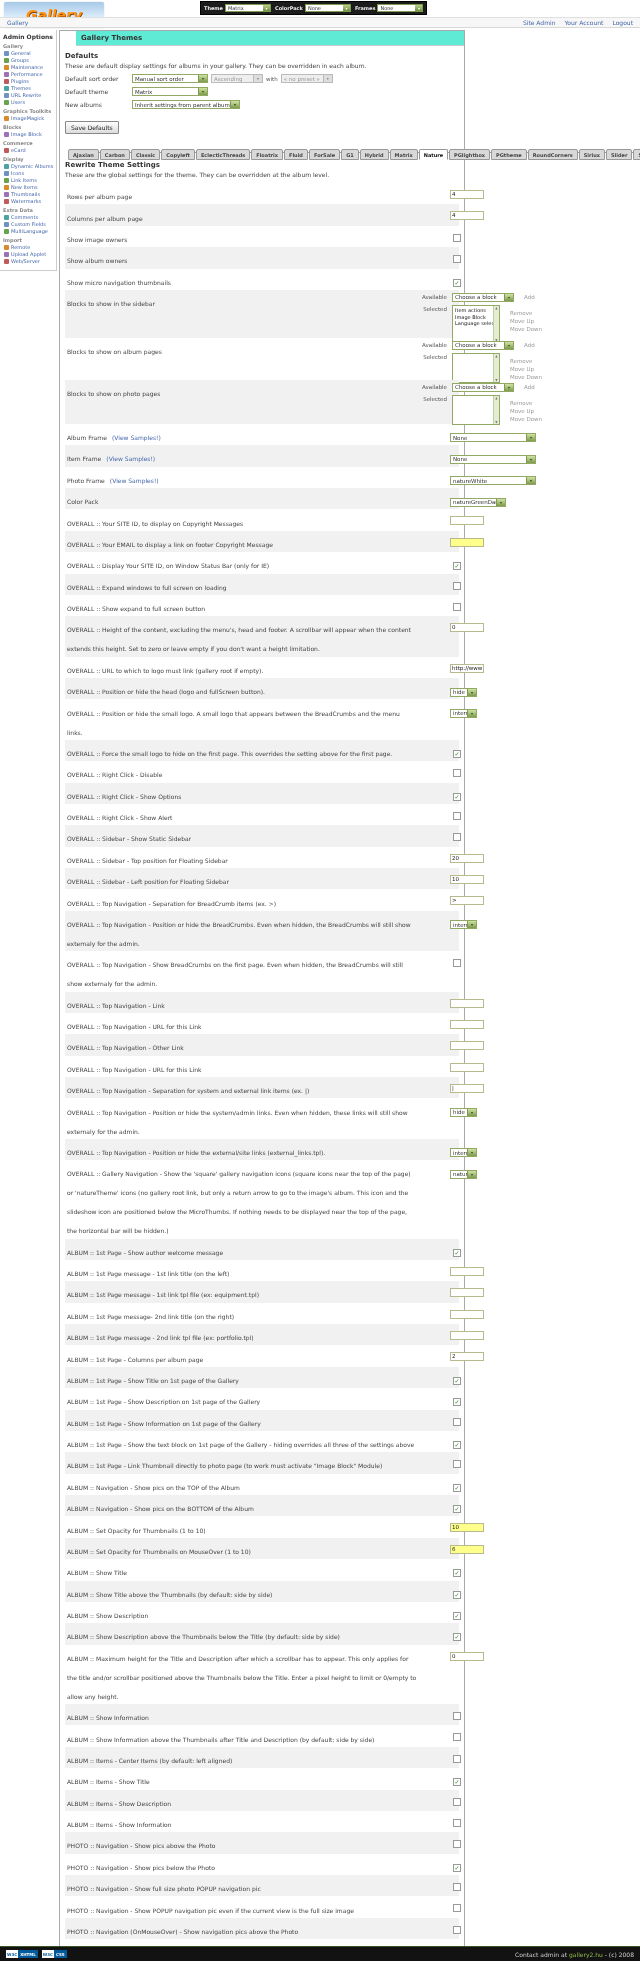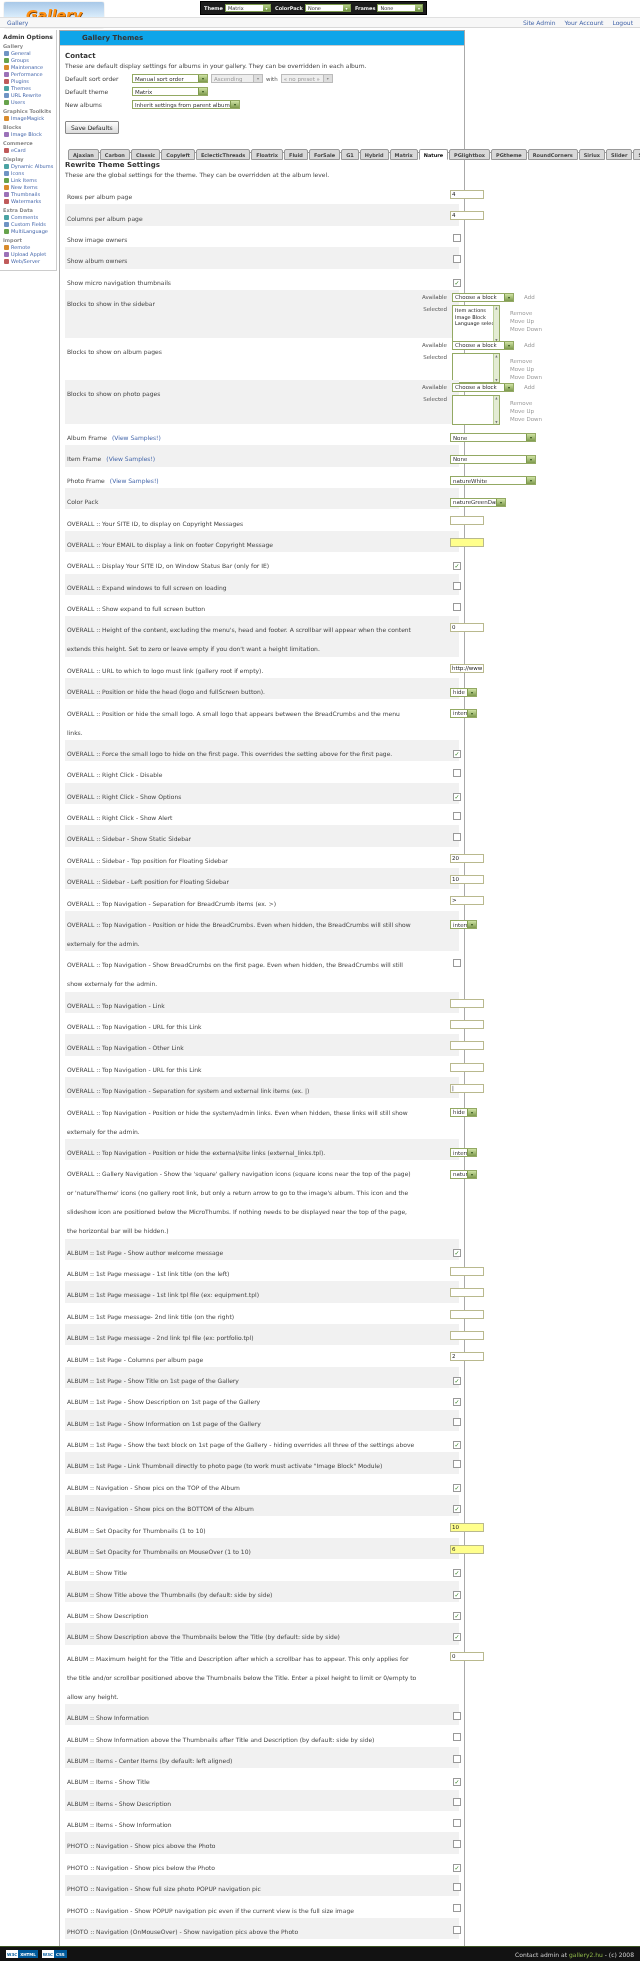--- a/index.html
+++ b/index.html
@@ -34,21 +34,21 @@
   .sidebar{position:absolute;left:0;top:30px;width:57px;border-right:1px solid #ccc;border-bottom:1px solid #ccc;
         background:#fff;padding:2px 1px 5px 3px;box-sizing:border-box;}
   .sb-title{font-size:6px;font-weight:bold;color:#333;margin:1px 0 2px;}
   .sgtitle{font-size:5px;font-weight:bold;color:#888;margin:3px 0 1px;}
   .sitem{display:flex;align-items:center;gap:2px;margin:0 0 1px 1px;cursor:pointer;}
   .sicon{width:5px;height:5px;border-radius:1px;flex:none;}
   .slabel{font-size:5px;color:#4466aa;white-space:nowrap;}
 
   
   .main{position:absolute;left:59px;top:30px;width:404px;border:1px solid #aaa;background:#fff;}
-  .main-h{background:#0ea5e9;border-bottom:1px solid #ccc;padding:3px 22px;font-size:7px;font-weight:bold;color:#333;}
+  .main-h{background:#5eead4;border-bottom:1px solid #ccc;padding:3px 5px;font-size:7px;font-weight:bold;color:#333;margin-left:16px;}
   .section{padding:3px 5px 1px;}
   .h2{font-size:7px;font-weight:bold;color:#333;margin:3px 0 2px;}
   .desc{font-size:6px;color:#444;margin:1px 0 5px;}
   .frow{display:flex;align-items:center;margin:4px 0;gap:3px;}
   .flabel{width:64px;font-size:6px;color:#444;flex:none;}
   .with{font-size:5.5px;color:#555;}
 
   .sel{display:inline-flex;align-items:center;justify-content:space-between;background:#fff;
        border:1px solid #93a963;height:9px;font-size:5.5px;color:#333;padding-left:2px;box-sizing:border-box;cursor:pointer;}
   .sel-v{overflow:hidden;white-space:nowrap;}
@@ -262,21 +262,21 @@
           <span class="slabel">Web/Server</span>
         </div>
       </div>
     </div>
 </div>
 
 <div class="main">
   <div class="main-h">Gallery Themes</div>
 
   <div class="section">
-    <div class="h2">Contact</div>
+    <div class="h2">Defaults</div>
     <div class="desc">These are default display settings for albums in your gallery. They can be overridden in each album.</div>
 
     <div class="frow">
       <span class="flabel">Default sort order</span>
       <span class="sel w-def">
         <span class="sel-v">Manual sort order</span>
           <span class="sel-a">▾</span>
       </span>
       <span class="sel w-def2 dis">
         <span class="sel-v">Ascending</span>

